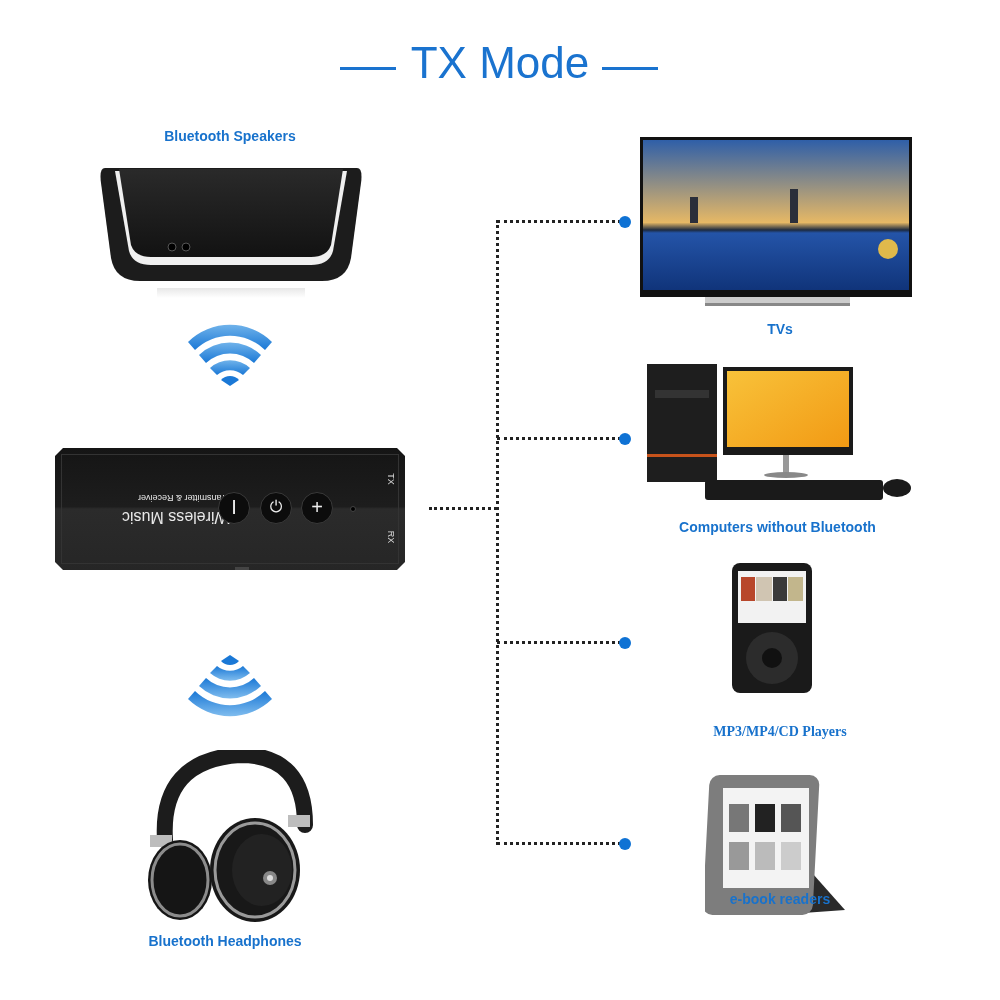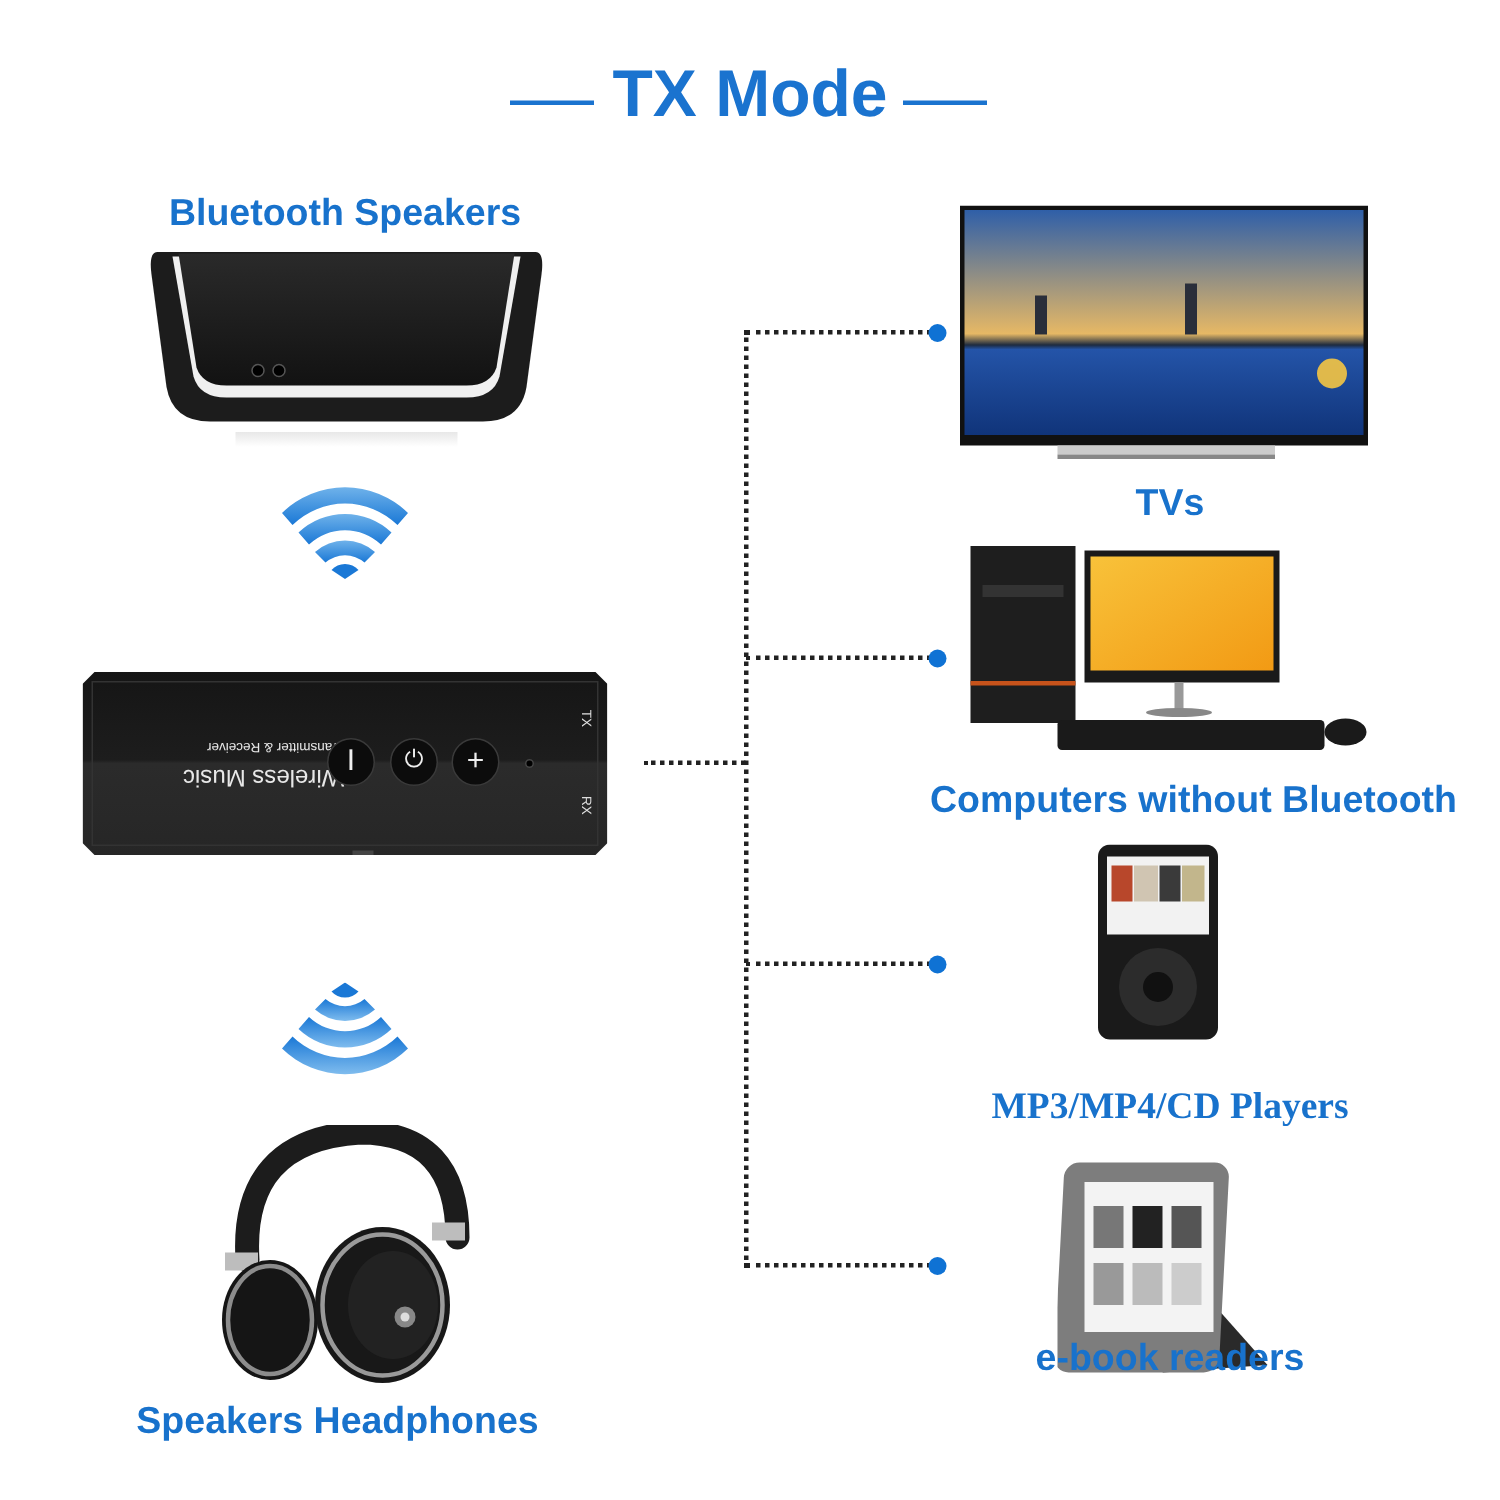--- a/index.html
+++ b/index.html
@@ -1,20 +1,20 @@
 <!DOCTYPE html>
 <html><head>
 <meta charset="utf-8">
 <style>
   html,body{margin:0;padding:0;background:#ffffff;}
   body{width:1000px;height:1000px;position:relative;overflow:hidden;font-family:"Liberation Sans",sans-serif;}
   .abs{position:absolute;}
-  .title{left:0;top:38px;width:1000px;text-align:center;font-size:44px;font-weight:bold;color:#1a73cf;}
+  .title{left:0;top:38px;width:1000px;text-align:center;font-size:44px;font-weight:normal;color:#1a73cf;}
   .title-rule{top:67px;height:3px;background:#1a73cf;width:56px;}
-  .label{font-size:25px;font-weight:bold;color:#1872cc;text-align:center;white-space:nowrap;}
+  .label{font-size:14px;font-weight:bold;color:#1872cc;text-align:center;white-space:nowrap;}
   
   .dot-h{height:0;border-top:3px dotted #222;}
   .dot-v{width:0;border-left:3px dotted #222;}
   .node{width:12px;height:12px;border-radius:50%;background:#0f72d4;}
   
   .device{left:55px;top:448px;width:350px;height:122px;background:linear-gradient(#151515 0%,#1d1d1d 48%,#2b2b2b 50%,#262626 100%);
     clip-path:polygon(8px 0,calc(100% - 8px) 0,100% 8px,100% calc(100% - 8px),calc(100% - 8px) 100%,8px 100%,0 calc(100% - 8px),0 8px);
     box-shadow:0 2px 4px rgba(0,0,0,.3);}
   .device-inner{position:absolute;left:6px;top:6px;right:6px;bottom:6px;border:1px solid #333;}
   .flip{transform:rotate(180deg);display:inline-block;color:#e8e8e8;}
@@ -114,21 +114,21 @@
     <rect x="148" y="65" width="22" height="12" fill="#bdbdbd"></rect>
     <ellipse cx="40" cy="130" rx="32" ry="40" fill="#151515"></ellipse>
     <ellipse cx="40" cy="130" rx="28" ry="36" fill="none" stroke="#8c8c8c" stroke-width="3"></ellipse>
     <ellipse cx="115" cy="120" rx="45" ry="52" fill="#181818"></ellipse>
     <ellipse cx="115" cy="120" rx="40" ry="47" fill="none" stroke="#9a9a9a" stroke-width="3"></ellipse>
     <ellipse cx="122" cy="120" rx="30" ry="36" fill="#222"></ellipse>
     <circle cx="130" cy="128" r="7" fill="#888"></circle>
     <circle cx="130" cy="128" r="3" fill="#ddd"></circle>
   </svg>
 </div>
-<div class="abs label" style="left:80px;top:933px;width:290px;">Speakers Headphones</div>
+<div class="abs label" style="left:80px;top:933px;width:290px;">Bluetooth Headphones</div>
 
 <div class="abs dot-h" style="left:429px;top:507px;width:68px;"></div>
 <div class="abs dot-v" style="left:496px;top:220px;height:625px;"></div>
 <div class="abs dot-h" style="left:497px;top:220px;width:124px;"></div>
 <div class="abs dot-h" style="left:497px;top:437px;width:124px;"></div>
 <div class="abs dot-h" style="left:497px;top:641px;width:124px;"></div>
 <div class="abs dot-h" style="left:497px;top:842px;width:124px;"></div>
 <div class="abs node" style="left:619px;top:216px;"></div>
 <div class="abs node" style="left:619px;top:433px;"></div>
 <div class="abs node" style="left:619px;top:637px;"></div>
@@ -168,21 +168,21 @@
     <rect x="2" y="92" width="70" height="3" fill="#c7531b"></rect>
     <rect x="10" y="28" width="54" height="8" fill="#333"></rect>
     <rect x="78" y="5" width="130" height="88" fill="#1a1a1a"></rect>
     <rect x="82" y="9" width="122" height="76" fill="url(#mon)"></rect>
     <rect x="138" y="93" width="6" height="18" fill="#999"></rect>
     <ellipse cx="141" cy="113" rx="22" ry="3" fill="#888"></ellipse>
     <rect x="60" y="118" width="178" height="20" rx="3" fill="#1a1a1a"></rect>
     <ellipse cx="252" cy="126" rx="14" ry="9" fill="#1a1a1a"></ellipse>
   </svg>
 </div>
-<div class="abs label" style="left:620px;top:519px;width:315px;text-align:right;">Computers without Bluetooth</div>
+<div class="abs label" style="left:620px;top:519px;width:315px;">Computers without Bluetooth</div>
 
 <div class="abs ipod">
   <svg width="80" height="135" viewBox="0 0 80 135">
     <rect x="0" y="0" width="80" height="130" rx="8" fill="#1a1a1a"></rect>
     <rect x="6" y="8" width="68" height="52" fill="#f2f2f2"></rect>
     <rect x="9" y="14" width="14" height="24" fill="#b8472b"></rect>
     <rect x="24" y="14" width="16" height="24" fill="#d0c5b2"></rect>
     <rect x="41" y="14" width="14" height="24" fill="#3a3a3a"></rect>
     <rect x="56" y="14" width="15" height="24" fill="#c2b68c"></rect>
     <circle cx="40" cy="95" r="26" fill="#2c2c2c"></circle>

